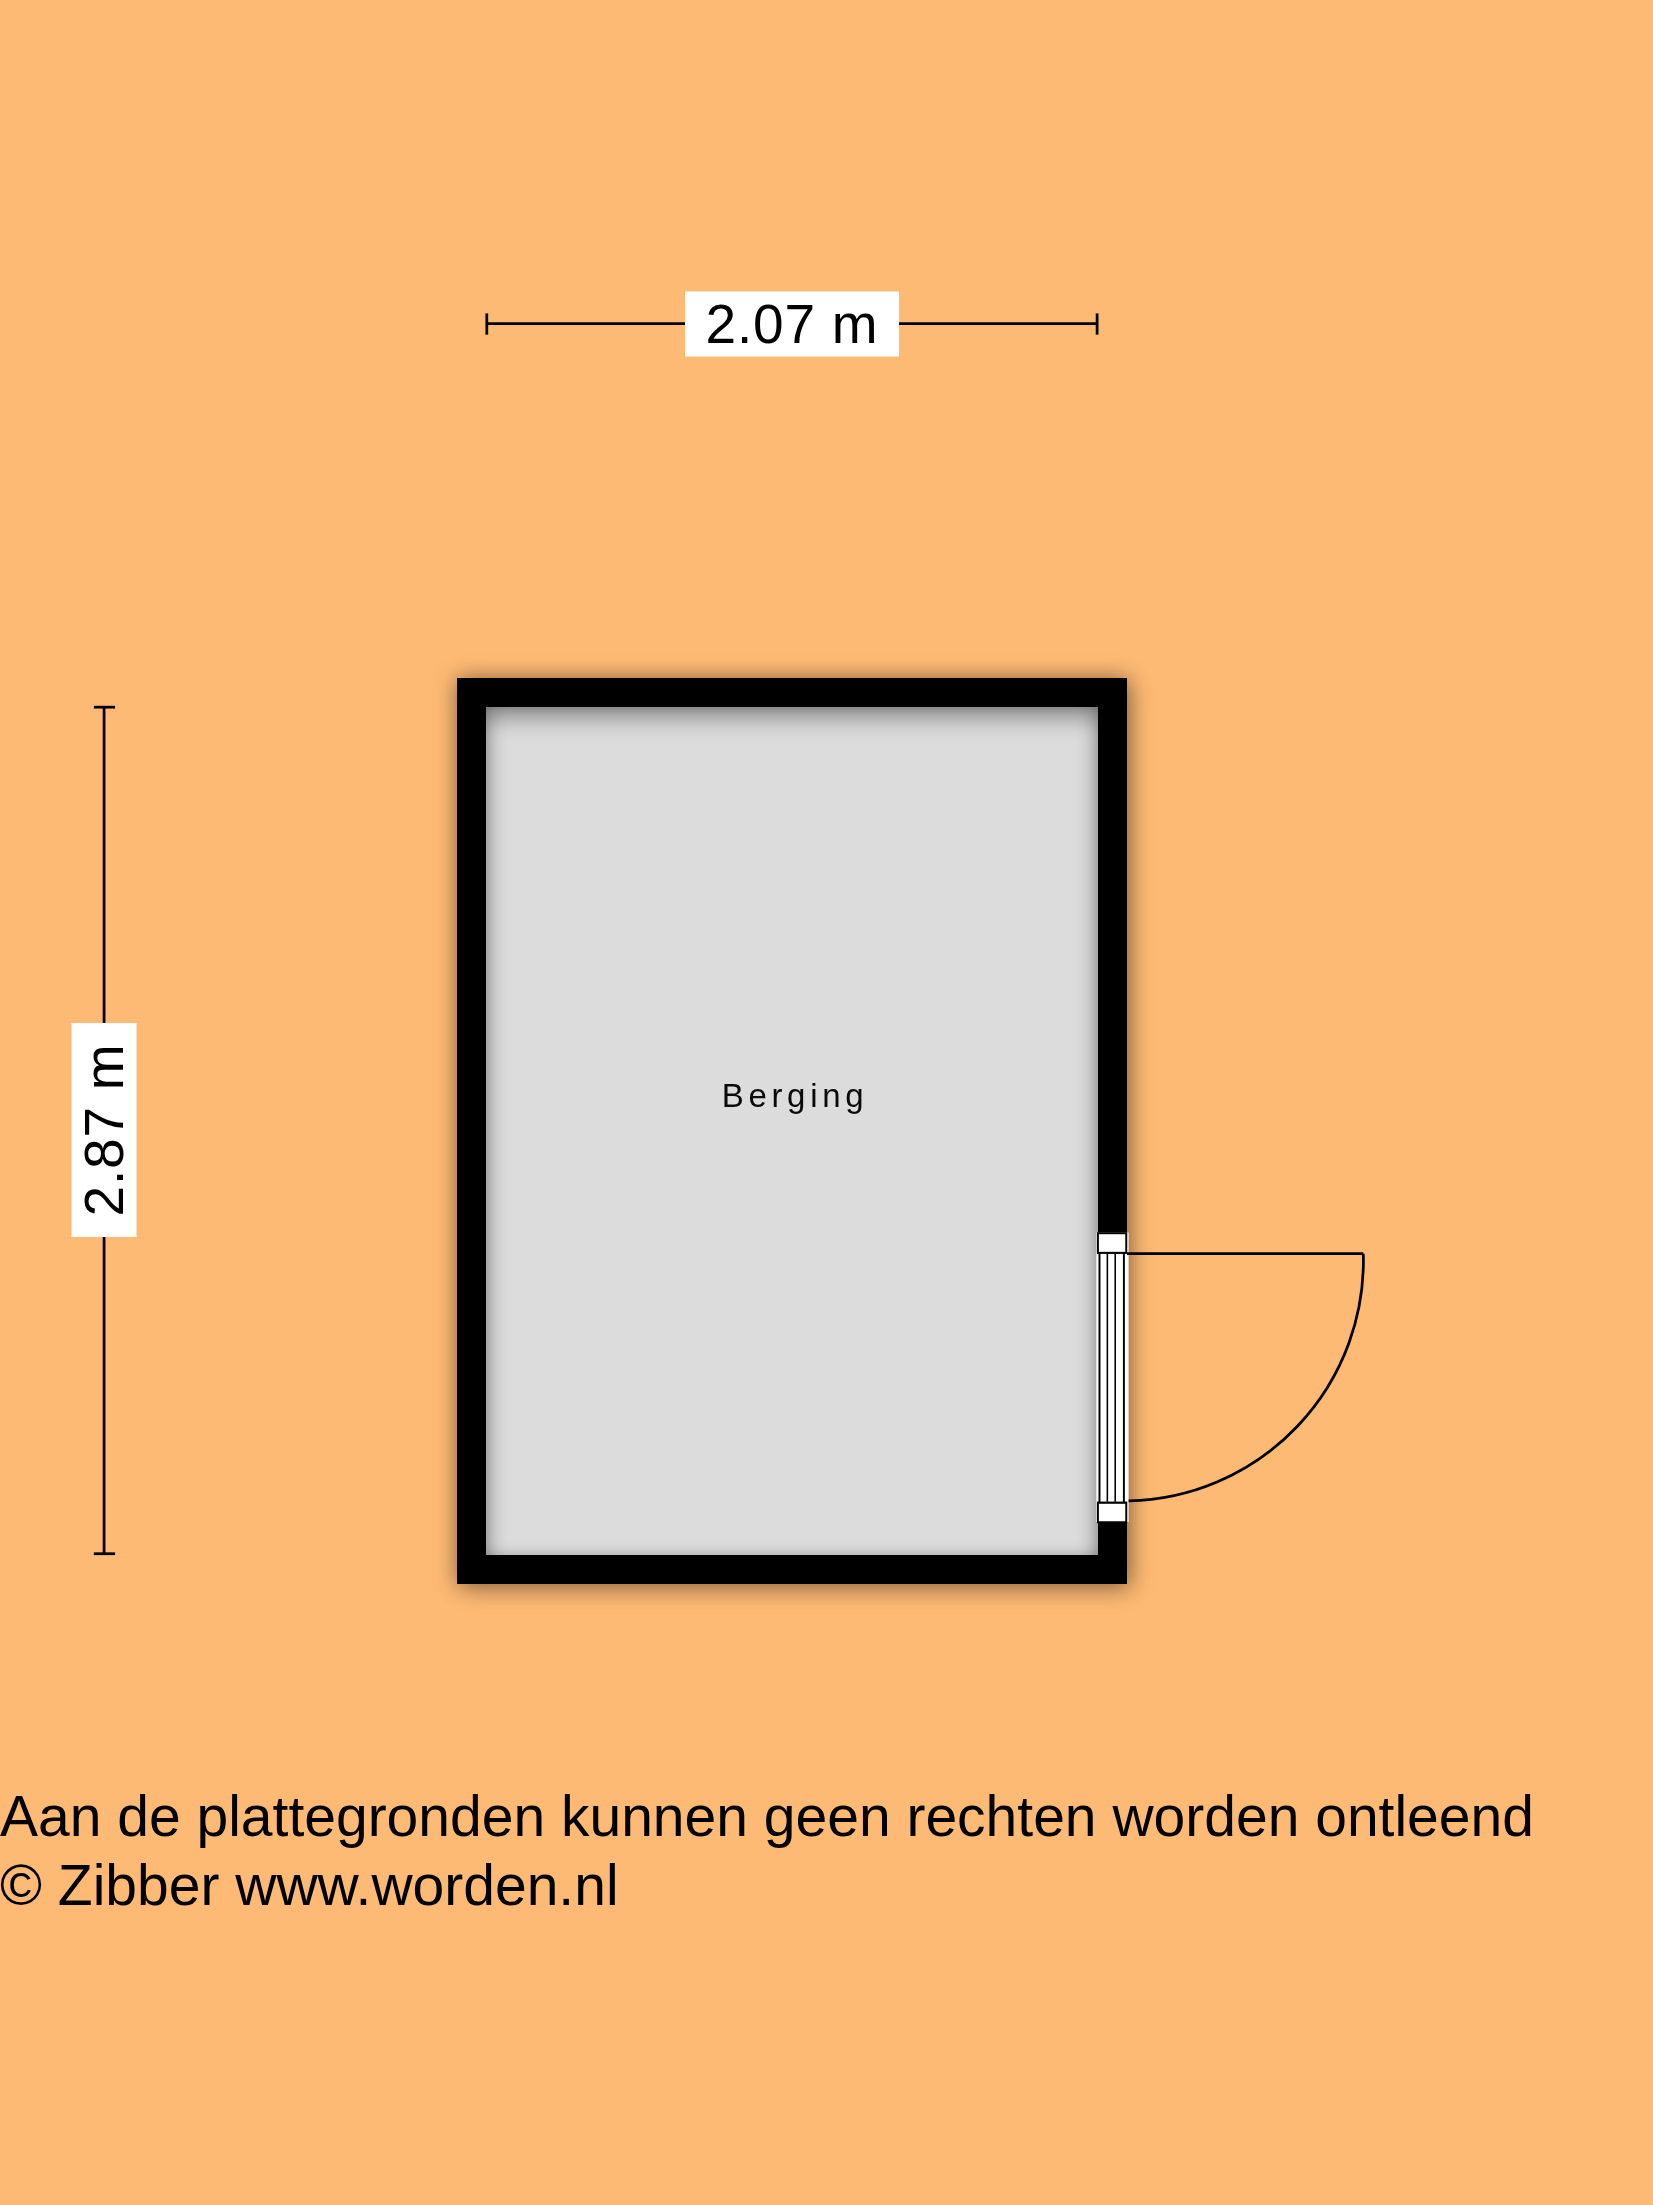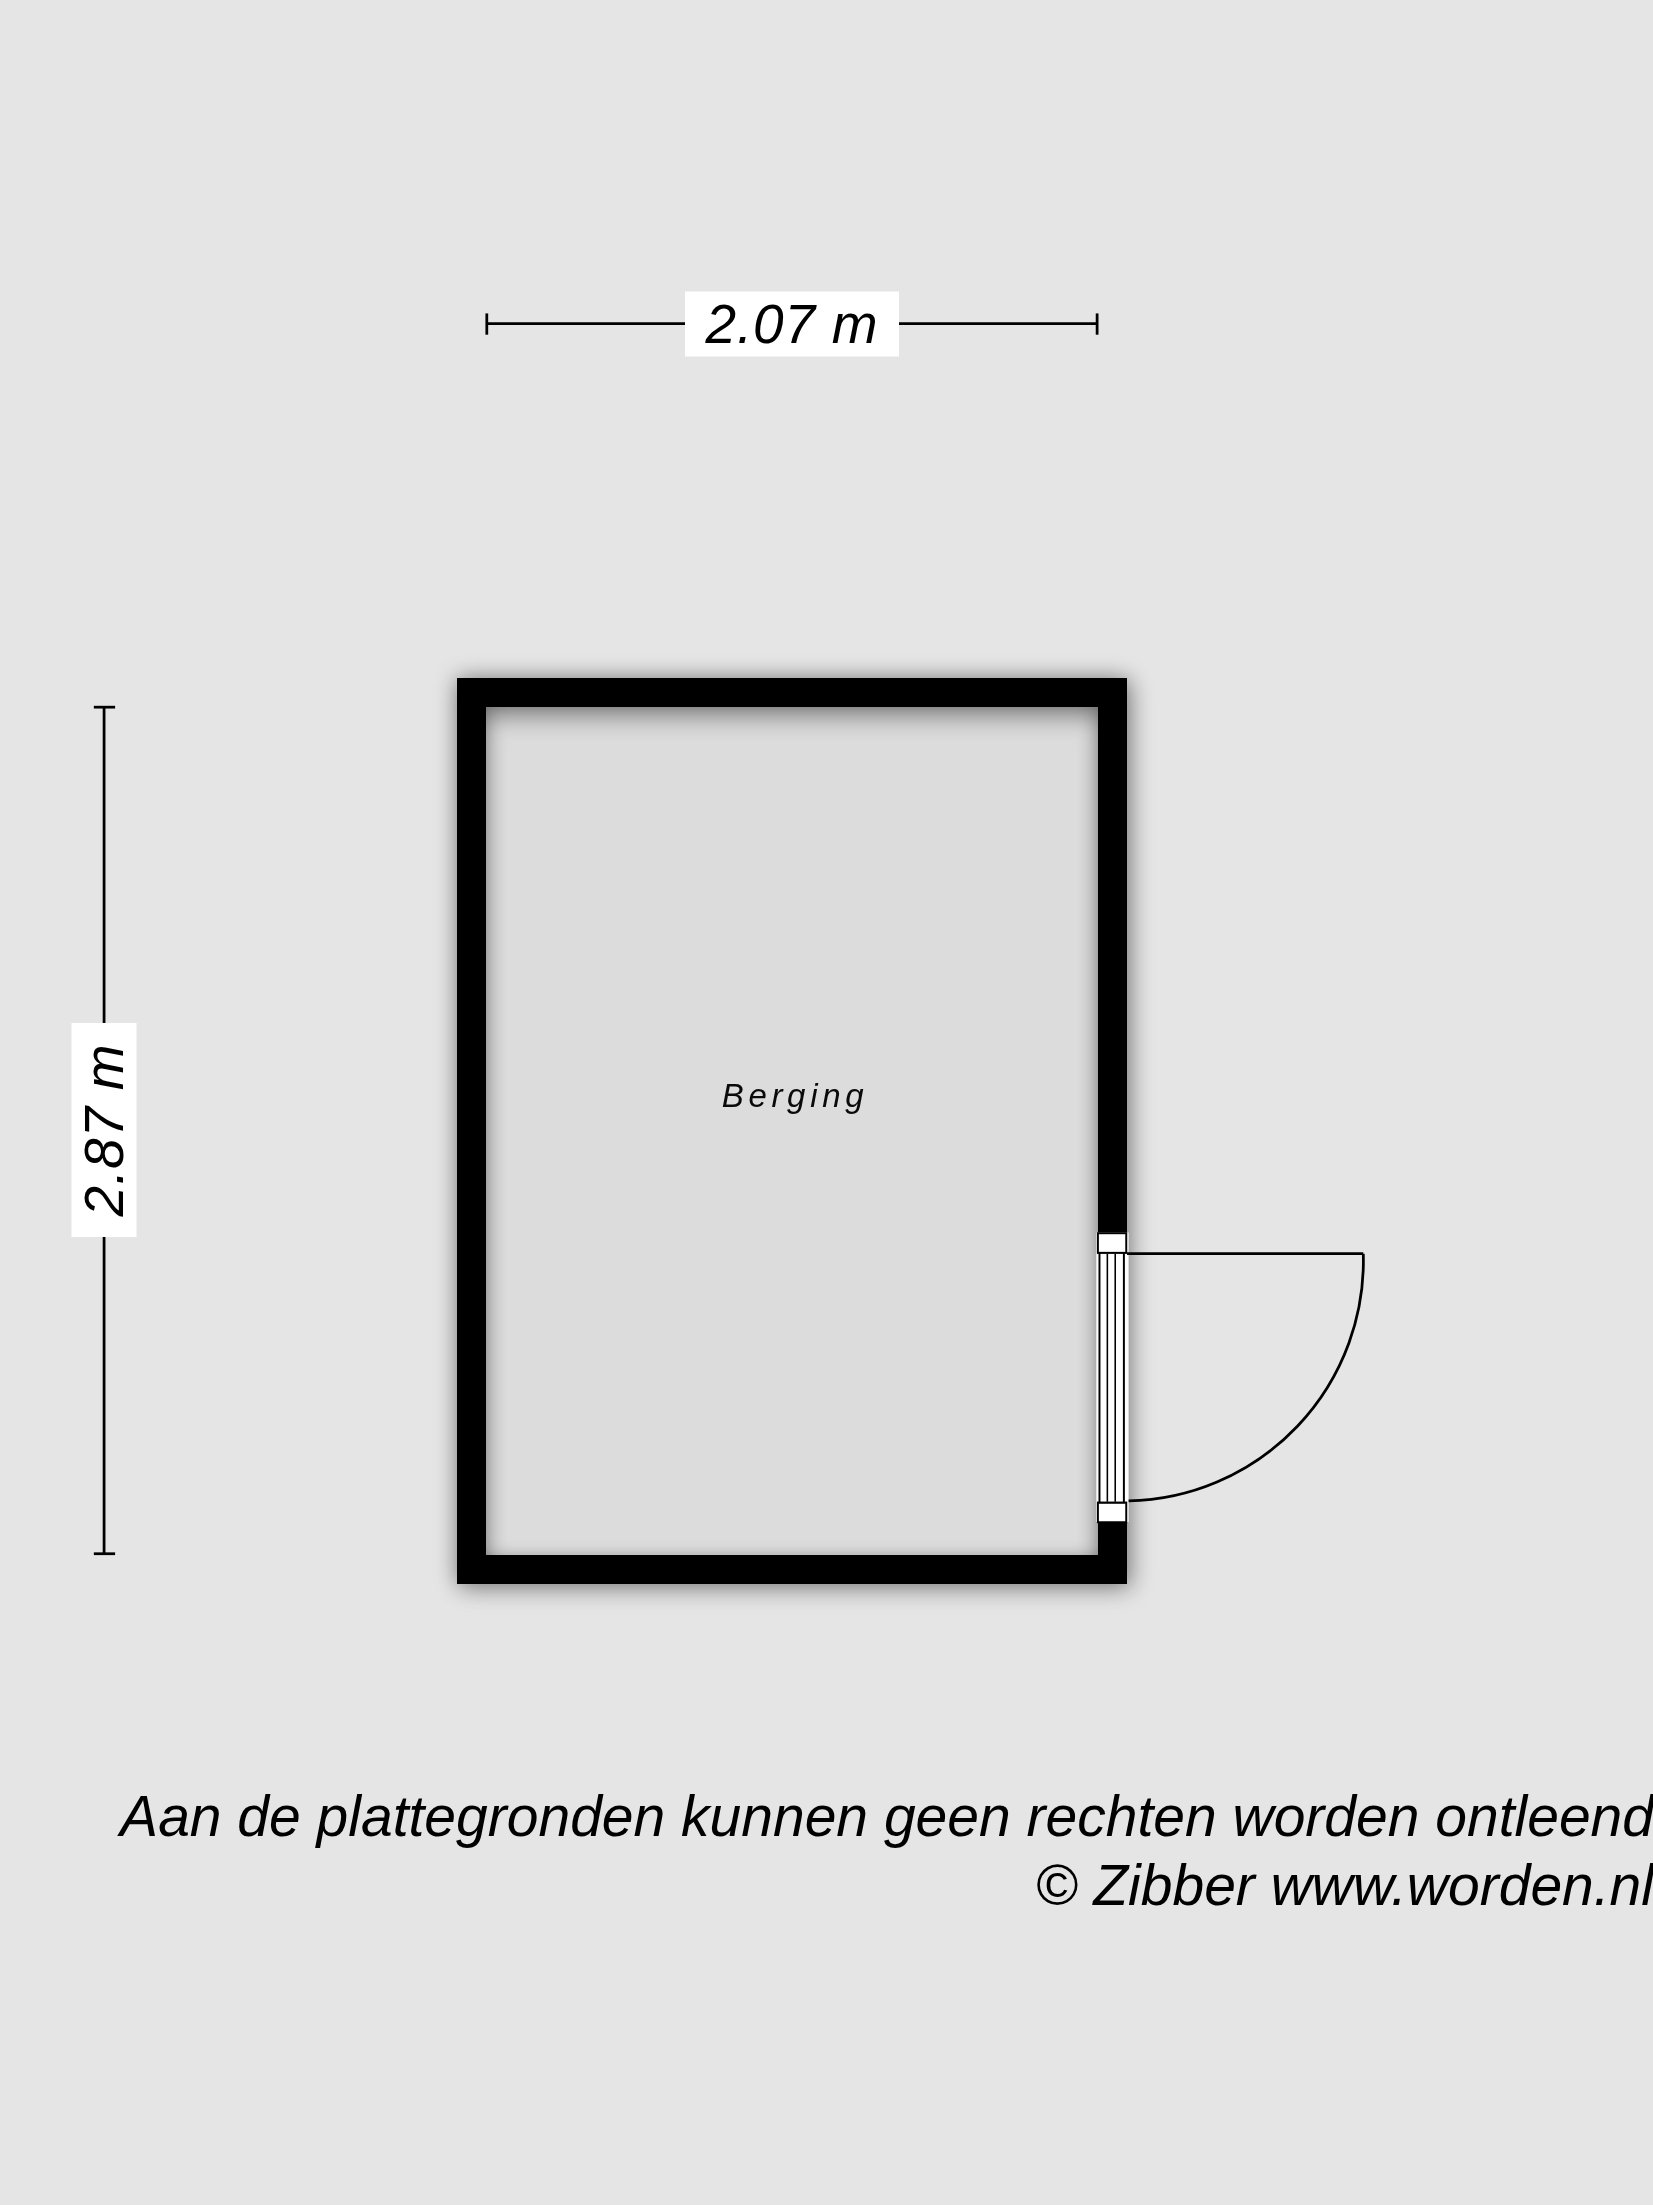--- a/index.html
+++ b/index.html
@@ -11,22 +11,21 @@
     height: 2205px;
     background: #ffffff;
     font-family: "Liberation Sans", "DejaVu Sans", sans-serif;
     color: #000000;
     overflow: hidden;
   }
   .canvas {
     position: relative;
     width: 1654px;
     height: 2205px;
-    background: #e5e5e5;
-    font-style: italic;
+    background: #fdba74;
   }
   
   .room {
     position: absolute;
     left: 457px;
     top: 678px;
     width: 670px;
     height: 906px;
     box-sizing: border-box;
     border: 29px solid #000000;
@@ -79,21 +78,21 @@
     font-size: 33px;
     letter-spacing: 4.7px;
     white-space: nowrap;
     color: #0a0a0a;
   }
   .footer {
     position: absolute;
     left: 0;
     right: 0;
     top: 1782px;
-    text-align: right;
+    text-align: left;
     font-size: 57px;
     line-height: 69px;
     color: #000000;
     white-space: nowrap;
   }
 </style>
 </head>
 <body>
 
 <div class="canvas">

